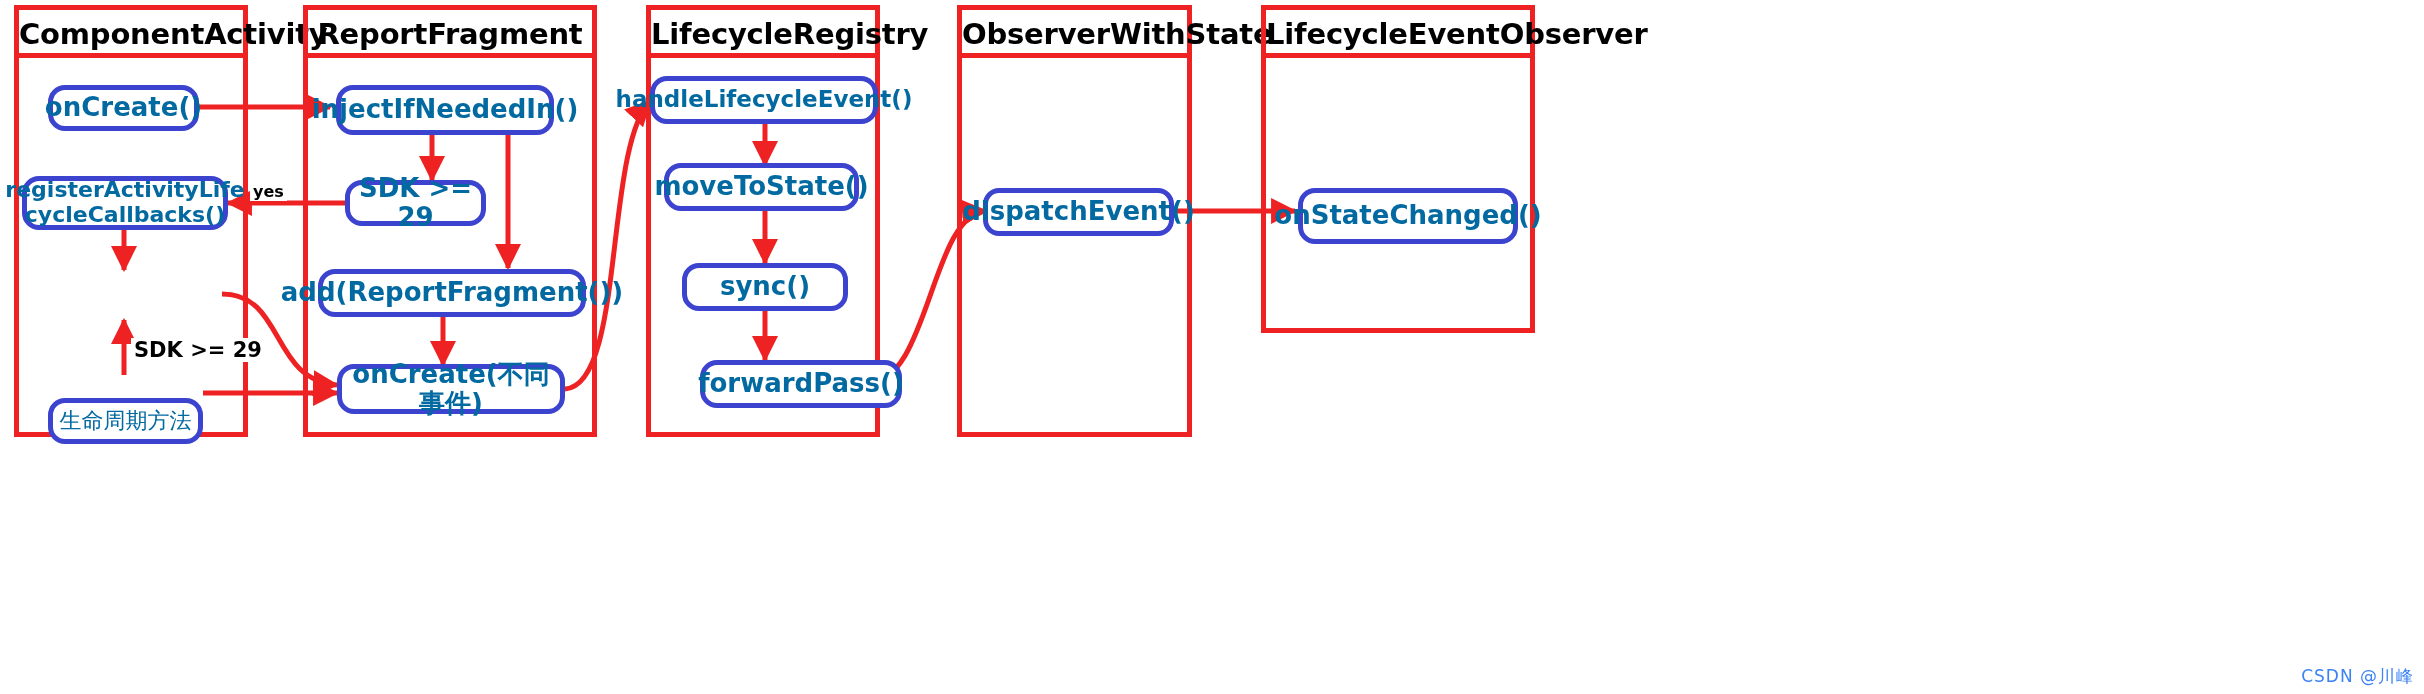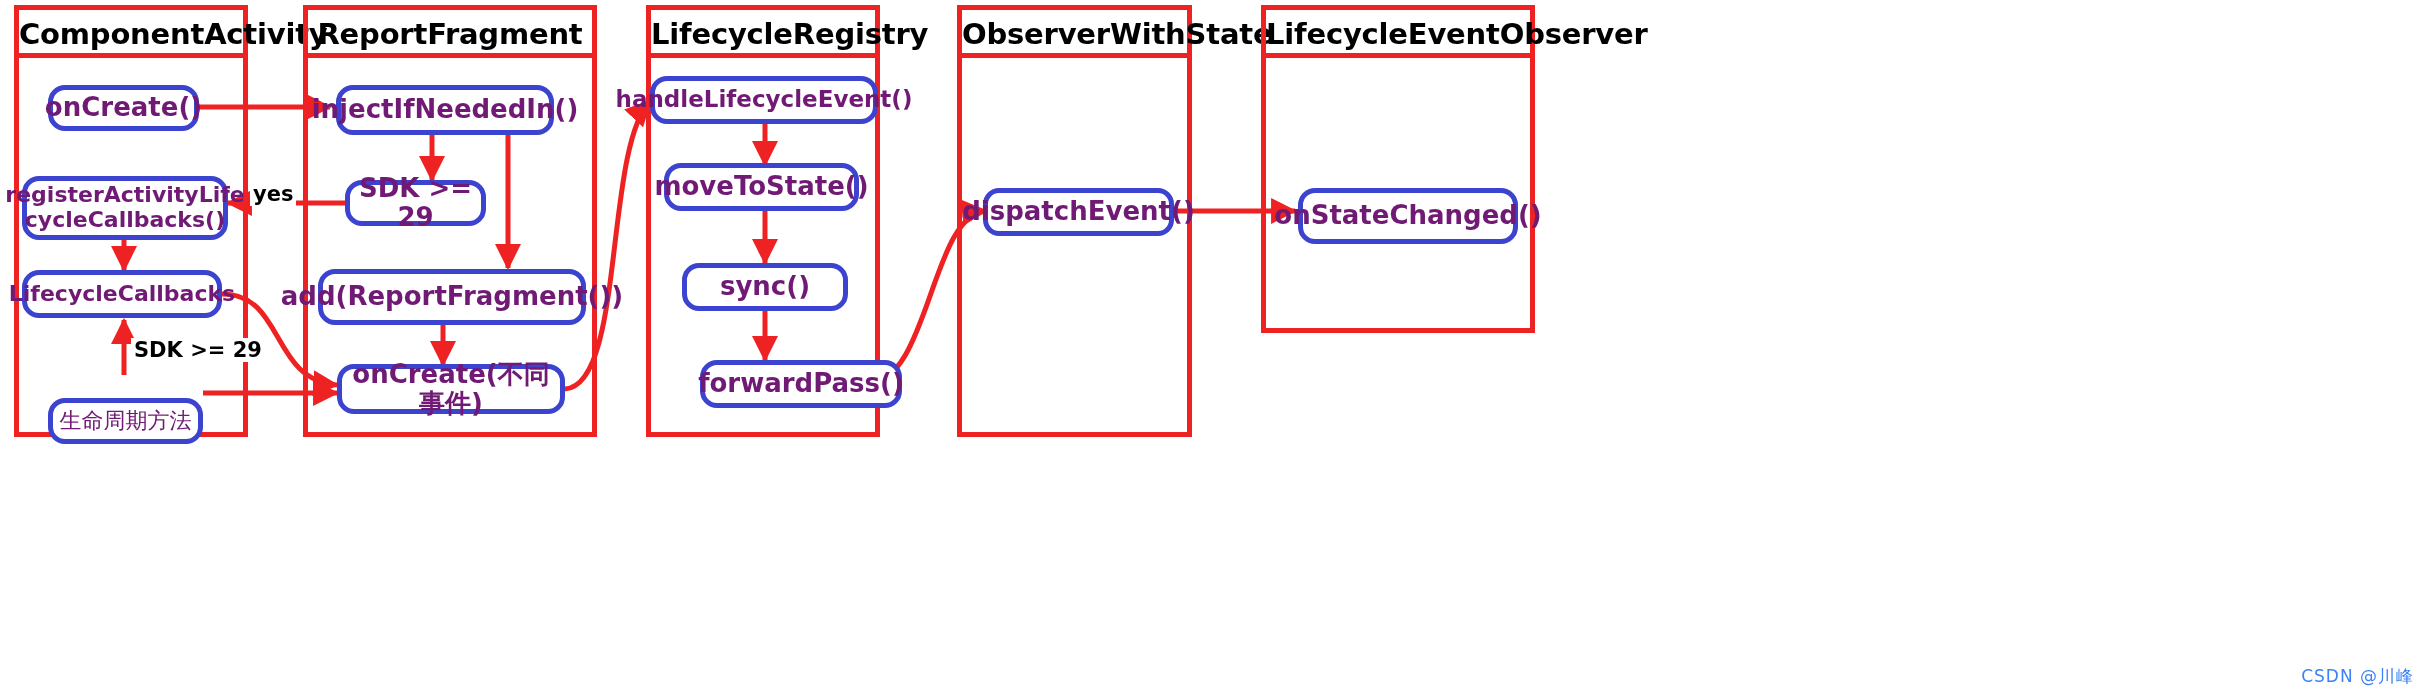--- a/index.html
+++ b/index.html
@@ -50,39 +50,39 @@
     letter-spacing: -0.2px;
   }
 
   
   .node {
     position: absolute;
     box-sizing: border-box;
     border: 5px solid #3b43cf;
     border-radius: 17px;
     background: #ffffff;
-    color: #701a75;
+    color: #0369a1;
     font-size: 26px;
     font-weight: bold;
     display: flex;
     align-items: center;
     justify-content: center;
     text-align: center;
     line-height: 1.12;
     white-space: pre-line;
     z-index: 3;
   }
   .node.cjk {
     font-family: "DejaVu Sans", "Liberation Sans", sans-serif;
   }
 
   
   .edge-label {
     position: absolute;
-    font-size: 21px;
+    font-size: 16px;
     font-weight: bold;
     color: #000000;
     background: #ffffff;
     padding: 0 3px;
     white-space: nowrap;
     z-index: 4;
   }
   .edge-label.small {
     font-size: 21px;
   }
@@ -145,48 +145,45 @@
   </svg>
 
   <div class="panel" style="left:14px; top:5px; width:234px; height:432px;">
     <div class="panel-title">ComponentActivity</div>
   </div>
 
   <div class="node" style="left:48px; top:85px; width:151px; height:46px;">
     <span>onCreate()</span>
   </div>
 
-  <div class="node" style="left:22px; top:176px; width:206px; height:64px; font-size:22px;">
+  <div class="node" style="left:22px; top:176px; width:206px; height:54px; font-size:22px;">
     <span>registerActivityLife
 cycleCallbacks()</span>
   </div>
 
-  <div class="node" style="left:22px; top:270px; width:200px; height:48px; font-size:22px;">
-    <span>LifecycleCallbacks</span>
-  </div>
 
   <div class="node cjk" style="left:48px; top:375px; width:155px; height:46px; font-size:22px; font-weight:normal;margin-top:23px;">
     <span>生命周期方法</span>
   </div>
 
   <div class="edge-label small" style="left:131px; top:338px;">SDK &gt;= 29</div>
 
   <div class="panel" style="left:303px; top:5px; width:294px; height:432px;">
     <div class="panel-title">ReportFragment</div>
   </div>
 
   <div class="node" style="left:336px; top:85px; width:218px; height:50px;">
     <span>injectIfNeededIn()</span>
   </div>
 
   <div class="node" style="left:345px; top:180px; width:141px; height:46px;">
     <span>SDK &gt;= 29</span>
   </div>
 
-  <div class="node" style="left:318px; top:269px; width:268px; height:56px;">
+  <div class="node" style="left:318px; top:269px; width:268px; height:48px;">
     <span>add(ReportFragment())</span>
   </div>
 
   <div class="node cjk" style="left:337px; top:364px; width:228px; height:50px;">
     <span>onCreate(不同事件)</span>
   </div>
 
   <div class="edge-label" style="left:250px; top:182px;">yes</div>
 
   <div class="panel" style="left:646px; top:5px; width:234px; height:432px;">

